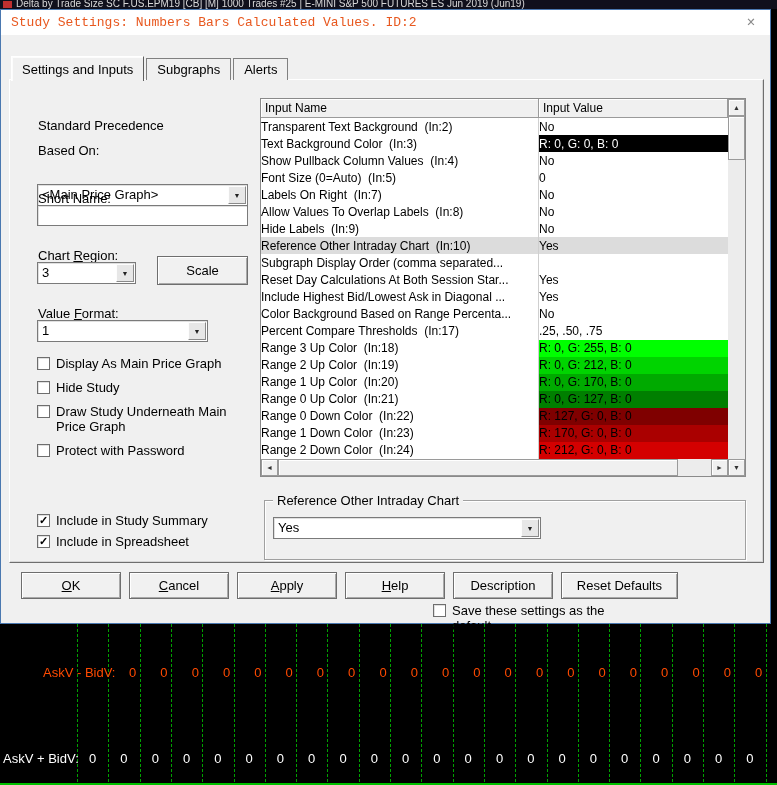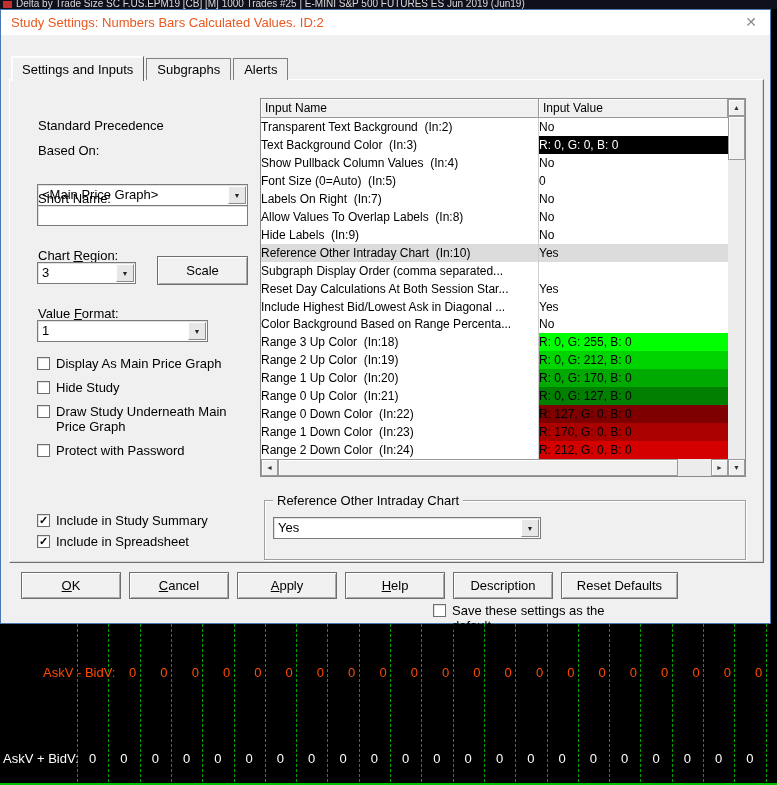--- a/index.html
+++ b/index.html
@@ -5,21 +5,21 @@
   * { box-sizing:border-box; margin:0; padding:0; }
   html,body { width:777px; height:785px; font-family:"Liberation Sans",sans-serif; background:#000; position:relative; overflow:hidden; }
 
   
   .chart-top { position:absolute; left:0; top:0; width:777px; height:9px; background:#10101c; overflow:hidden; z-index:1; }
   .ticon { position:absolute; left:3px; top:1px; width:9px; height:7px; background:#c03030; }
   .ttext { position:absolute; left:16px; top:-2px; font-size:10px; color:#d8d8d8; white-space:nowrap; }
 
   
   .dialog { position:absolute; left:0; top:9px; width:771px; height:615px; background:#f0f0f0; border:1px solid #4a78b0; z-index:2; }
-  .titlebar { position:relative; height:25px; background:#ffffff; }
+  .titlebar { position:relative; height:25px; background:#ffffff;font-family:Liberation Mono, monospace; }
   .ttl { position:absolute; left:10px; top:5px; font-size:13px; }
   .close-btn { position:absolute; right:4px; top:2px; width:30px; height:21px; text-align:center; line-height:21px; font-size:14px; color:#8a8a8a; }
 
   .tabbar { position:absolute; left:10px; top:45px; height:25px; display:flex; align-items:flex-end; z-index:3; }
   .tab { height:22px; padding:3px 10px 0; font-size:13px; background:#f0f0f0; border:1px solid #808080; border-bottom:none; margin-right:2px; white-space:nowrap; }
   .tab.active { height:25px; padding-top:5px; margin-bottom:-1px; border-color:#fff #5e5e5e #f0f0f0 #fff; box-shadow:inset 1px 1px 0 #fcfcfc; }
 
   .tabpage { position:absolute; left:8px; top:69px; width:755px; height:484px; background:#f0f0f0; border:1px solid; border-color:#ffffff #6e6e6e #6e6e6e #ffffff; box-shadow:inset -1px -1px 0 #d6d6d6; }
 
   .lbl { position:absolute; font-size:13px; color:#000; white-space:nowrap; }
@@ -189,20 +189,24 @@
             <span class="tcell name">Reset Day Calculations At Both Session Star...</span>
             <span class="tcell value">Yes</span>
           </div>
           <div class="trow">
             <span class="tcell name">Include Highest Bid/Lowest Ask in Diagonal ...</span>
             <span class="tcell value">Yes</span>
           </div>
           <div class="trow">
             <span class="tcell name">Color Background Based on Range Percenta...</span>
             <span class="tcell value">No</span>
+          </div>
+          <div class="trow">
+            <span class="tcell name">Percent Compare Thresholds  (In:17)</span>
+            <span class="tcell value">.25, .50, .75</span>
           </div>
           <div class="trow">
             <span class="tcell name">Range 3 Up Color  (In:18)</span>
             <span class="tcell value" style="background: rgb(0, 255, 0); color: rgb(0, 0, 0);">R: 0, G: 255, B: 0</span>
           </div>
           <div class="trow">
             <span class="tcell name">Range 2 Up Color  (In:19)</span>
             <span class="tcell value" style="background: rgb(0, 212, 0); color: rgb(0, 0, 0);">R: 0, G: 212, B: 0</span>
           </div>
           <div class="trow">

